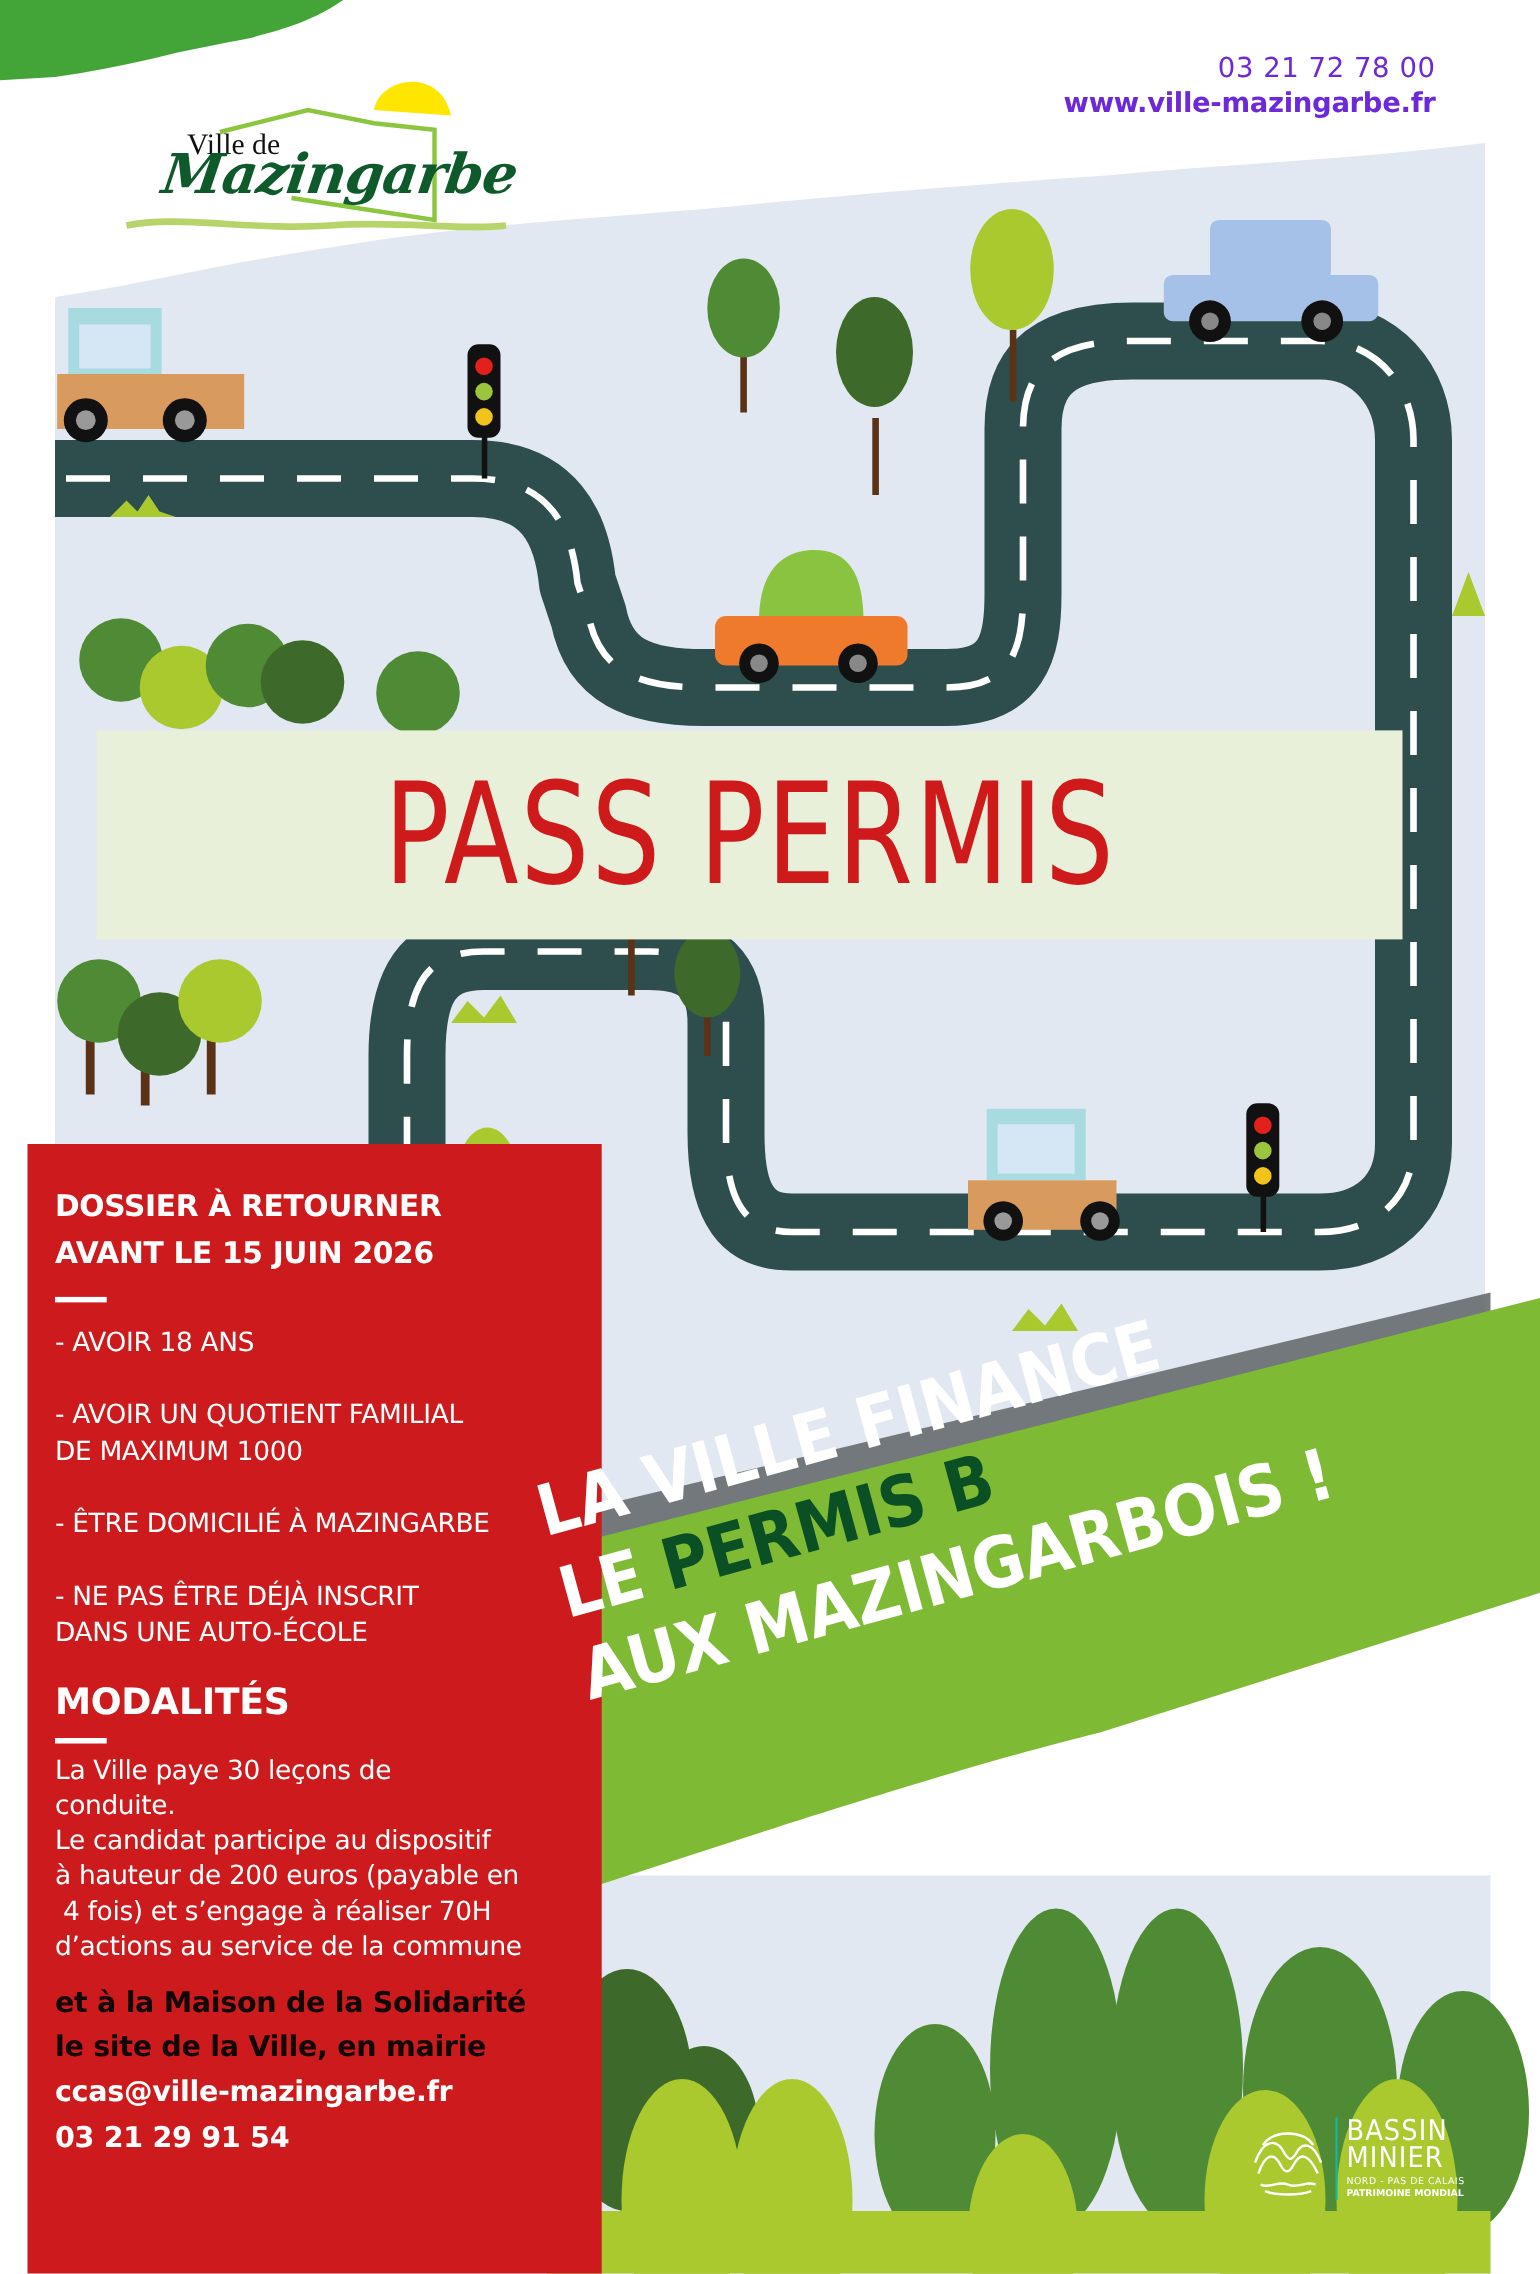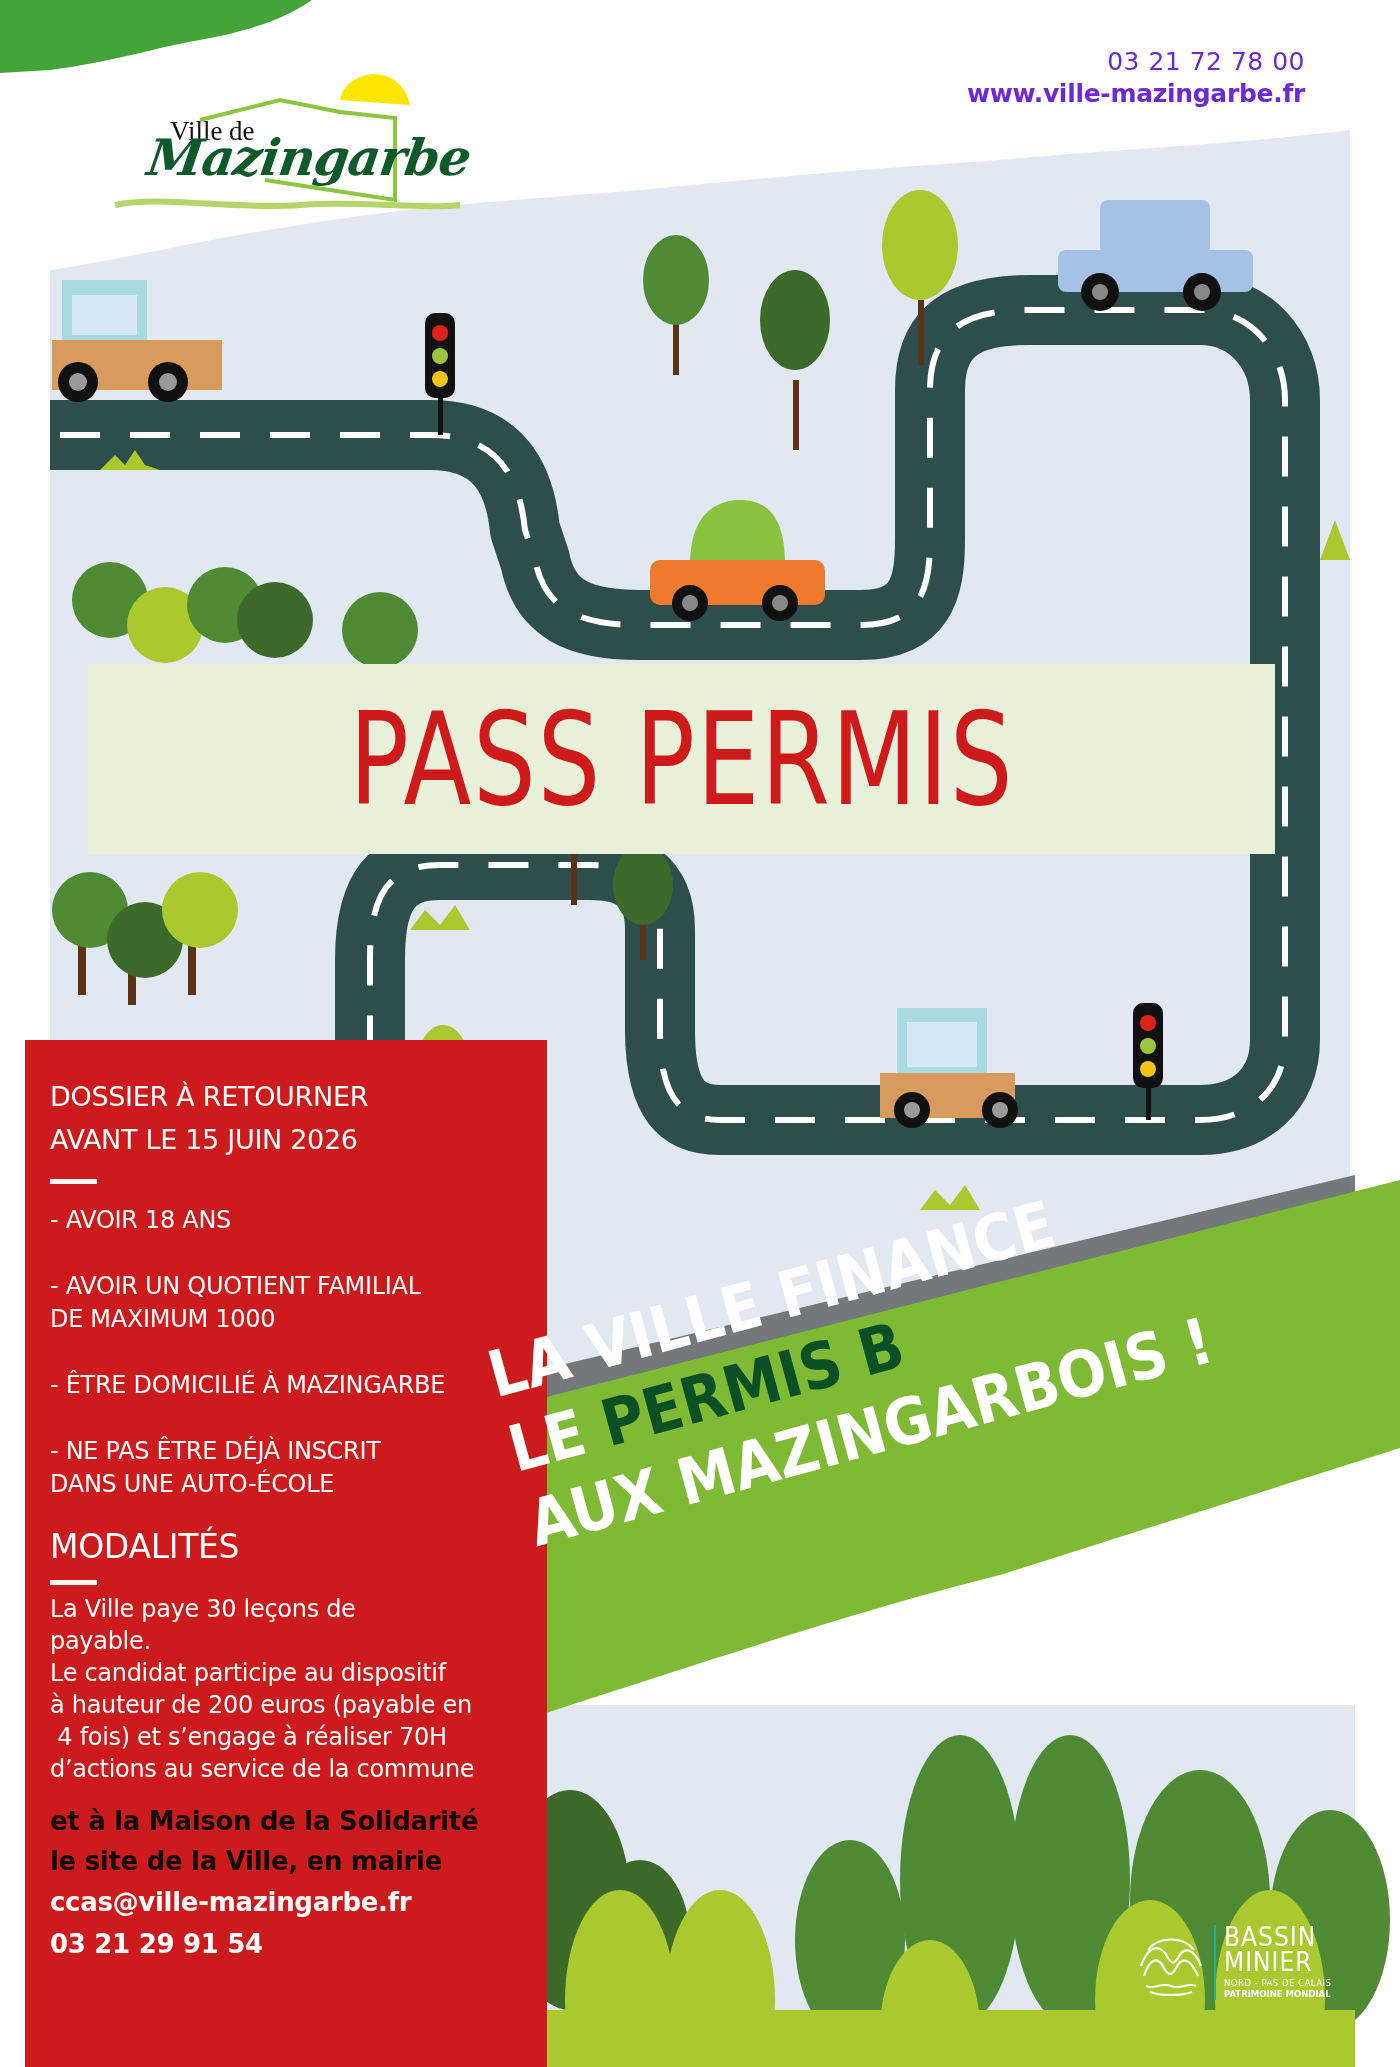--- a/index.html
+++ b/index.html
@@ -11,21 +11,21 @@
   .contact .phone { font-size:25px; letter-spacing:0.5px; font-weight:normal; display:block; line-height:32px; }
   .contact .web { font-size:25px; font-weight:bold; display:block; line-height:32px; letter-spacing:-0.3px; }
   .logo-ville { left:170px; top:116px; font-family:"Liberation Serif", serif; font-size:27px; color:#111; }
   .logo-maz { left:148px; top:128px; font-family:"DejaVu Serif", serif; font-style:italic; font-size:50px; color:#0f5a2b; font-weight:bold; letter-spacing:-1px; transform:skewX(-8deg); }
   
   .title-box { left:88px; top:664px; width:1187px; height:190px; background:#e8f0d9; display:flex; align-items:center; justify-content:center; }
   .title-text { color:#cf1a1c; font-size:128px; font-family:"DejaVu Sans Condensed", "DejaVu Sans", sans-serif; letter-spacing:2px; transform:scaleX(0.86); }
   
   .red-panel { left:25px; top:1040px; width:522px; height:1027px; background:#cd1b1d; color:#fff; }
   .red-inner { position:absolute; left:25px; top:35px; width:500px; }
-  .rp-head { font-weight:normal; font-size:27px; line-height:43px; letter-spacing:-0.3px; }
+  .rp-head { font-weight:bold; font-size:27px; line-height:43px; letter-spacing:-0.3px; }
   .rp-rule { width:47px; height:5px; background:#fff; margin:18px 0 20px 0; }
   .rp-item { font-size:24px; line-height:33px; margin-bottom:33px; letter-spacing:-0.3px; }
   .rp-item:last-of-type { margin-bottom:0; }
   .rp-body { font-size:24px; line-height:32px; letter-spacing:-0.3px; }
   .rp-dark { color:#120707; font-weight:bold; font-size:26px; line-height:40px; margin-top:16px; letter-spacing:-0.3px; }
   .rp-contact { font-weight:bold; font-size:26px; line-height:42px; letter-spacing:-0.3px; }
   
   .banner-text { left:480px; top:1340px; transform-origin:0 0; transform:rotate(-15.3deg); color:#fff; font-weight:bold; font-size:64px; line-height:77px; white-space:nowrap; font-family:"DejaVu Sans Condensed","DejaVu Sans",sans-serif; letter-spacing:0px; }
   .banner-text .line { display:block; }
   .banner-text .accent { color:#0b4f24; }
@@ -214,21 +214,21 @@
     <div class="rp-item" style="margin-bottom:24px">
       <div>- NE PAS ÊTRE DÉJÀ INSCRIT</div>
       <div>DANS UNE AUTO-ÉCOLE</div>
     </div>
 
     <div class="rp-head" style="font-size:33px">MODALITÉS</div>
     <div class="rp-rule" style="margin:12px 0 8px 0"></div>
 
     <div class="rp-body">
       <div>La Ville paye 30 leçons de</div>
-      <div>payable.</div>
+      <div>conduite.</div>
       <div>Le candidat participe au dispositif</div>
       <div>à hauteur de 200 euros (payable en</div>
       <div style="white-space:pre"> 4 fois) et s’engage à réaliser 70H</div>
       <div>d’actions au service de la commune</div>
     </div>
 
     <div class="rp-dark">
       <div>et à la Maison de la Solidarité</div>
       <div>le site de la Ville, en mairie</div>
     </div>

